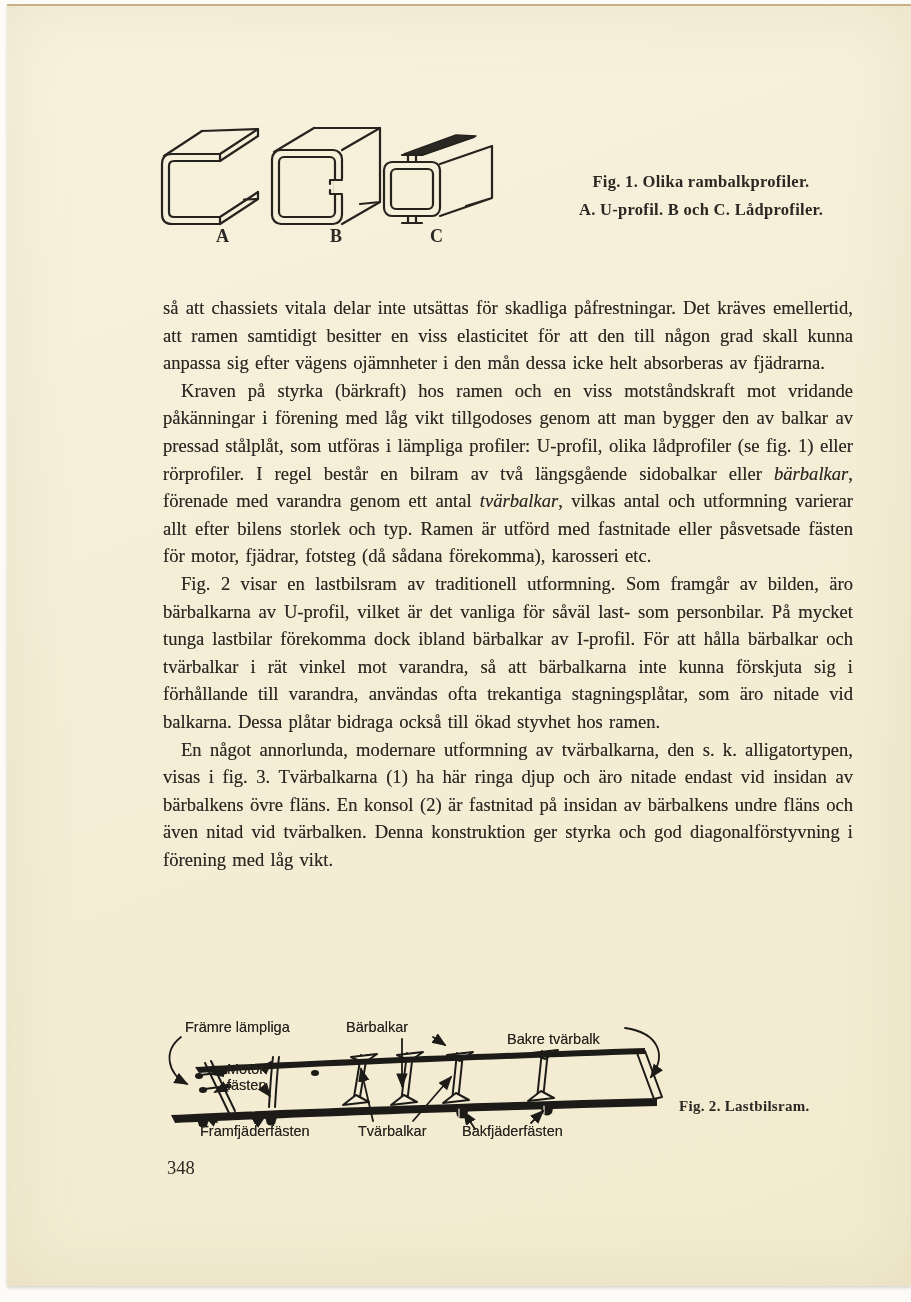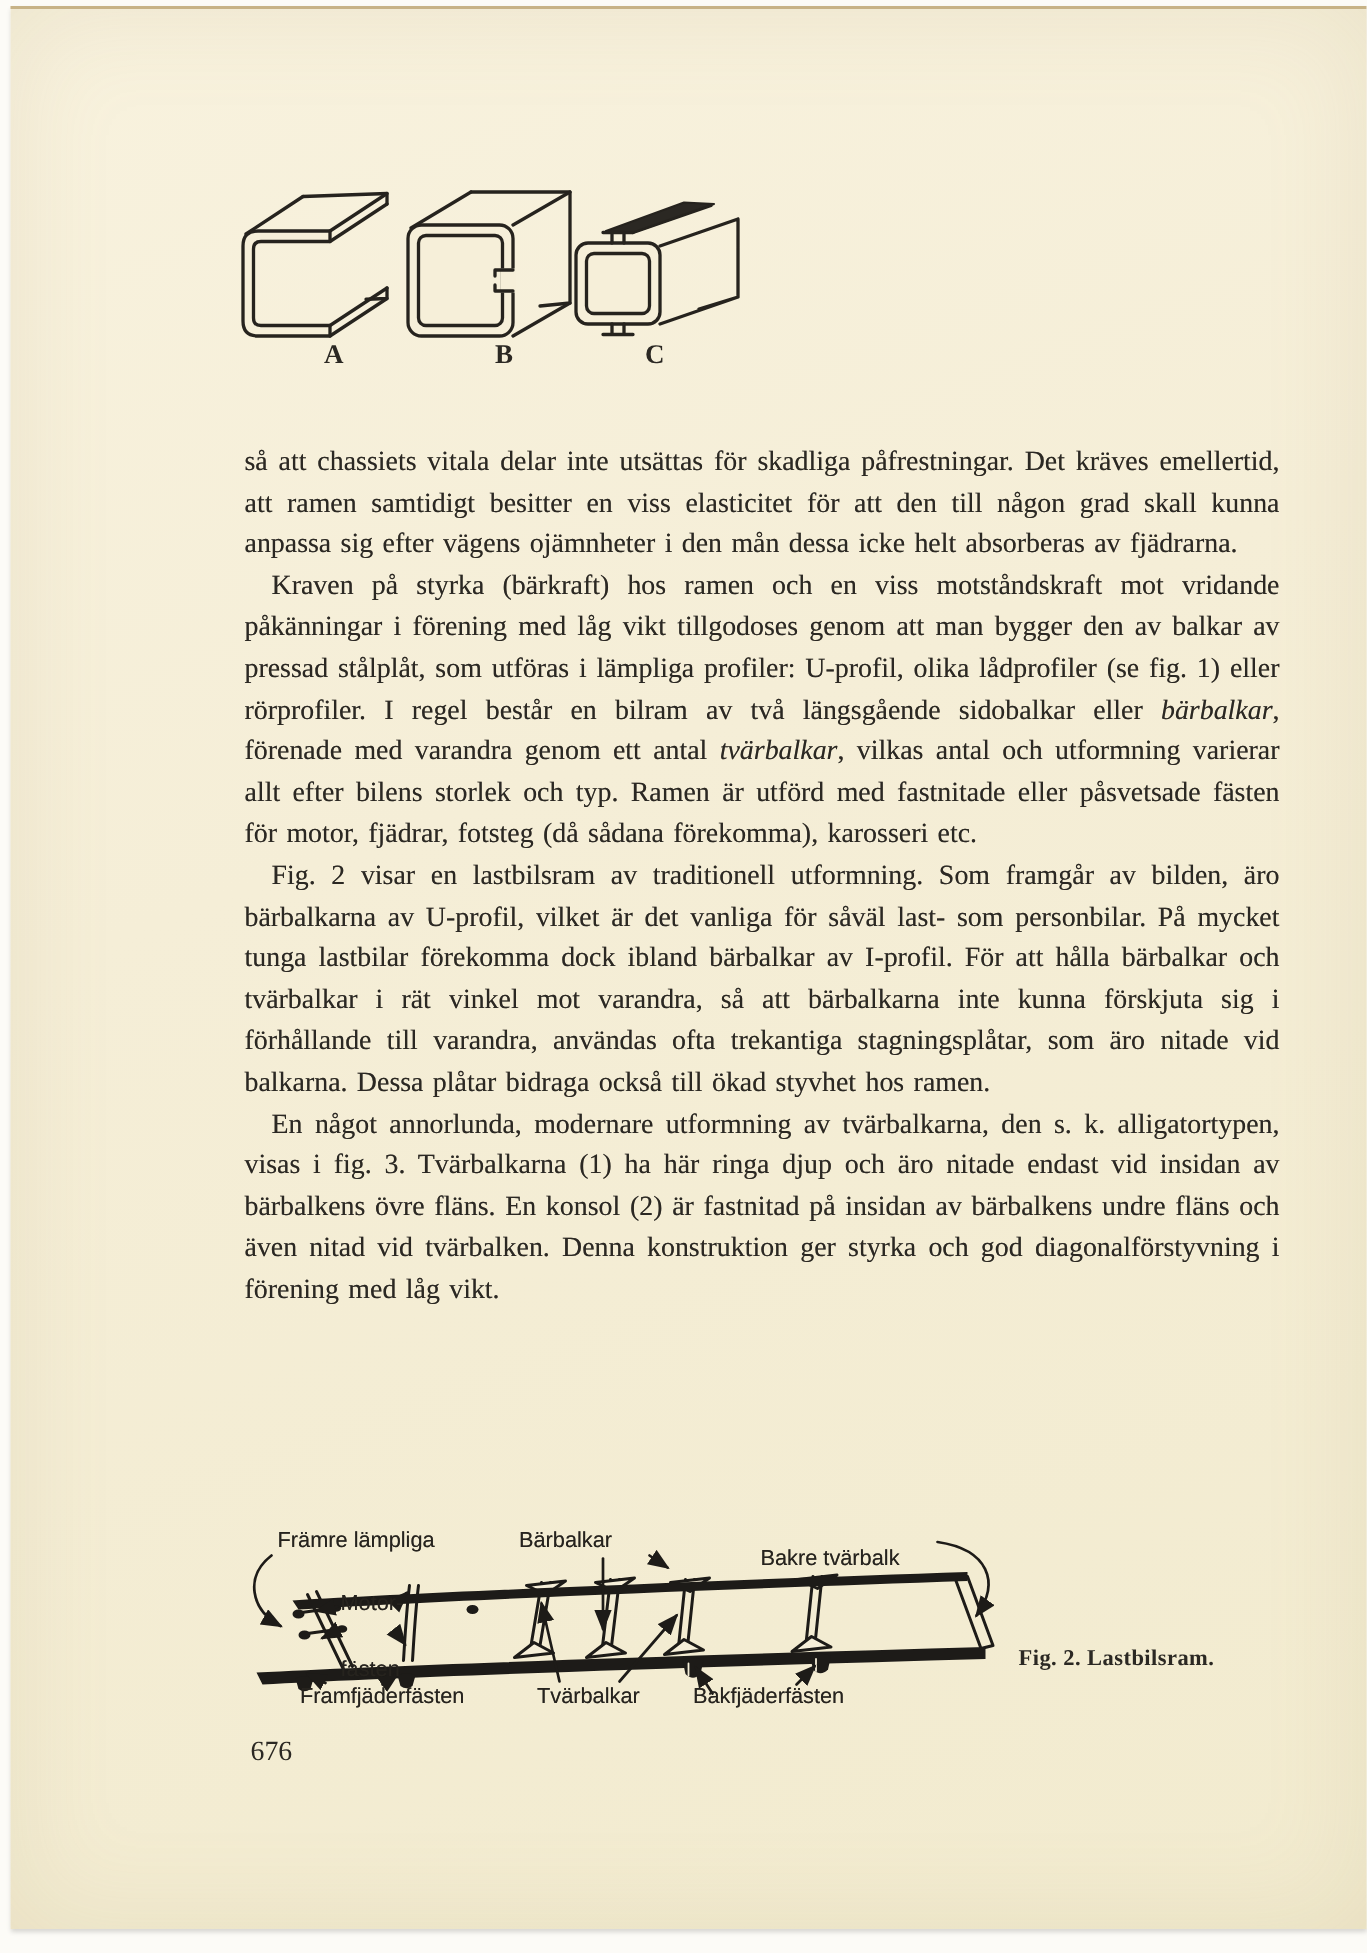--- a/index.html
+++ b/index.html
@@ -48,21 +48,21 @@
   .fig2 .flabel {
     position:absolute;
     font-family:"Liberation Sans", sans-serif;
     font-size:14.5px; color:#26231e; white-space:nowrap;
     text-shadow:0 0 .3px rgba(38,35,30,.6);
   }
   .fl-framre  { left:20px;  top:8px; }
   .fl-barbalkar { left:181px; top:8px; }
   .fl-bakre   { left:342px; top:8px;margin-top:12px; }
   .fl-motor1  { left:62px;  top:50px; }
-  .fl-motor2  { left:62px;  top:66px;margin-top:28px; }
+  .fl-motor2  { left:62px;  top:66px; }
   .fl-framfj  { left:35px;  top:112px; }
   .fl-tvarbalkar { left:193px; top:112px; }
   .fl-bakfj   { left:297px; top:112px; }
   .fig2-caption {
     position:absolute; left:672px; top:1092px;
     font-weight:700; font-size:15px; color:#2b2823; letter-spacing:.3px;
   }
   .page-number {
     position:absolute; left:160px; top:1152px;
     font-size:18.5px; color:#2b2823;
@@ -98,20 +98,24 @@
         <rect x="0" y="6" width="56" height="54" rx="8" fill="#f6efd9"></rect>
         <rect x="7" y="13" width="42" height="40" rx="5"></rect>
         <path d="M24,6 V-1 M32,6 V-1 M18,-1 H38 M24,60 V67 M32,60 V67 M18,67 H38"></path>
       </g>
     </svg>
     <span class="plabel pl-a">A</span>
     <span class="plabel pl-b">B</span>
     <span class="plabel pl-c">C</span>
   </div>
 
+  <div class="fig1-caption">
+    <div>Fig. 1. Olika rambalkprofiler.</div>
+    <div>A. U-profil. B och C. Lådprofiler.</div>
+  </div>
 
   <div class="body-text">
     <p><span>så att chassiets vitala delar inte utsättas för skadliga påfrestningar. Det kräves emellertid, att ramen samtidigt besitter en viss elasticitet för att den till någon grad skall kunna anpassa sig efter vägens ojämnheter i den mån dessa icke helt absorberas av fjädrarna.</span></p>
     <p class="indent"><span>Kraven på styrka (bärkraft) hos ramen och en viss motståndskraft mot vridande påkänningar i förening med låg vikt tillgodoses genom att man bygger den av balkar av pressad stålplåt, som utföras i lämpliga profiler: U-profil, olika lådprofiler (se fig. 1) eller rörprofiler. I regel består en bilram av två längsgående sidobalkar eller </span><em>bärbalkar</em><span>, förenade med varandra genom ett antal </span><em>tvärbalkar</em><span>, vilkas antal och utformning varierar allt efter bilens storlek och typ. Ramen är utförd med fastnitade eller påsvetsade fästen för motor, fjädrar, fotsteg (då sådana förekomma), karosseri etc.</span></p>
     <p class="indent"><span>Fig. 2 visar en lastbilsram av traditionell utformning. Som framgår av bilden, äro bärbalkarna av U-profil, vilket är det vanliga för såväl last- som personbilar. På mycket tunga lastbilar förekomma dock ibland bärbalkar av I-profil. För att hålla bärbalkar och tvärbalkar i rät vinkel mot varandra, så att bärbalkarna inte kunna förskjuta sig i förhållande till varandra, användas ofta trekantiga stagningsplåtar, som äro nitade vid balkarna. Dessa plåtar bidraga också till ökad styvhet hos ramen.</span></p>
     <p class="indent"><span>En något annorlunda, modernare utformning av tvärbalkarna, den s. k. alligatortypen, visas i fig. 3. Tvärbalkarna (1) ha här ringa djup och äro nitade endast vid insidan av bärbalkens övre fläns. En konsol (2) är fastnitad på insidan av bärbalkens undre fläns och även nitad vid tvärbalken. Denna konstruktion ger styrka och god diagonalförstyvning i förening med låg vikt.</span></p>
   </div>
 
   <div class="fig2">
     <svg width="520" height="150" viewBox="0 0 520 150" fill="none" stroke="#1d1b18" stroke-width="2" stroke-linecap="round" stroke-linejoin="round">
@@ -184,15 +188,15 @@
     <span class="flabel fl-bakre">Bakre tvärbalk</span>
     <span class="flabel fl-motor1">Motor-</span>
     <span class="flabel fl-motor2">fästen</span>
     <span class="flabel fl-framfj">Framfjäderfästen</span>
     <span class="flabel fl-tvarbalkar">Tvärbalkar</span>
     <span class="flabel fl-bakfj">Bakfjäderfästen</span>
   </div>
 
   <div class="fig2-caption">Fig. 2. Lastbilsram.</div>
 
-  <div class="page-number">676</div>
+  <div class="page-number">348</div>
 
 </div>
 
 </body></html>

